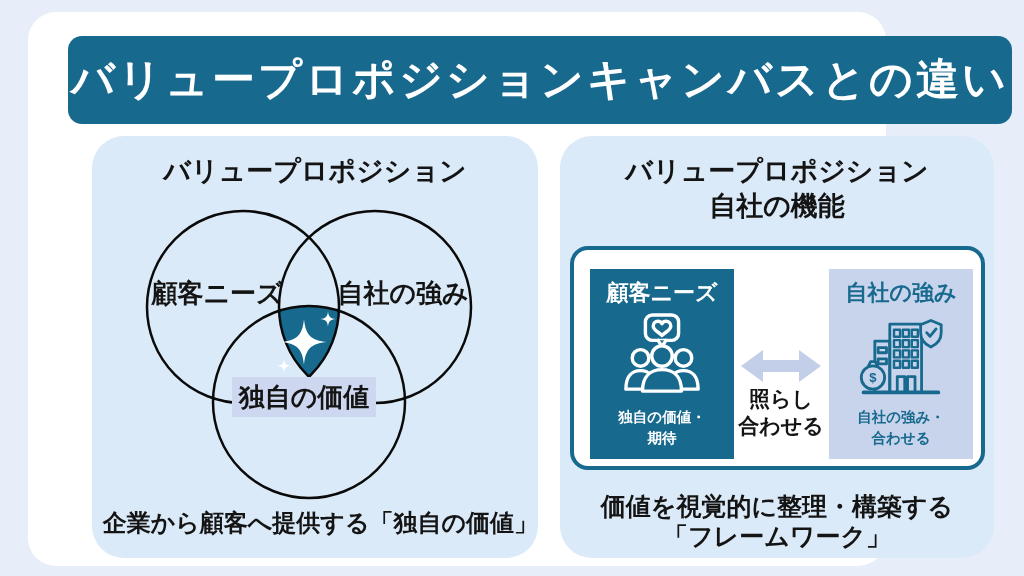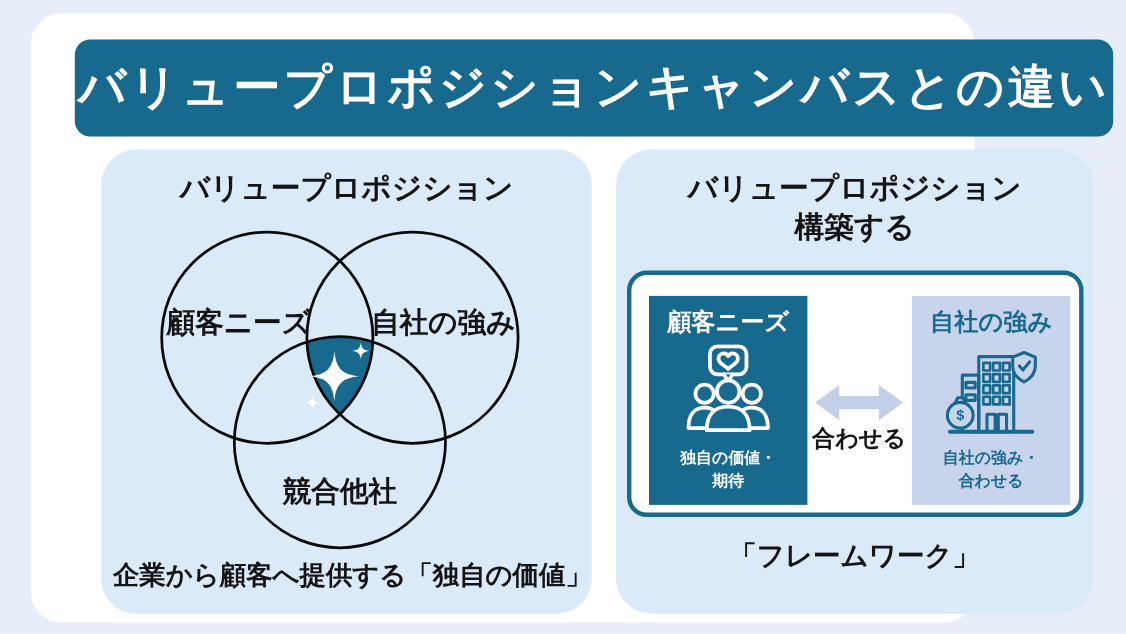--- a/index.html
+++ b/index.html
@@ -104,29 +104,29 @@
 
       <g fill="#ffffff">
         <path transform="translate(212,140)" d="M0 -23 C1.5 -7 7 -1.5 23 0 C7 1.5 1.5 7 0 23 C-1.5 7 -7 1.5 -23 0 C-7 -1.5 -1.5 -7 0 -23 Z"></path>
         <path transform="translate(236,117) scale(0.34)" d="M0 -23 C1.5 -7 7 -1.5 23 0 C7 1.5 1.5 7 0 23 C-1.5 7 -7 1.5 -23 0 C-7 -1.5 -1.5 -7 0 -23 Z"></path>
         <path transform="translate(192,164) scale(0.3)" d="M0 -23 C1.5 -7 7 -1.5 23 0 C7 1.5 1.5 7 0 23 C-1.5 7 -7 1.5 -23 0 C-7 -1.5 -1.5 -7 0 -23 Z"></path>
       </g>
     </svg>
 
     <div class="abs venn-label" style="left:50px;top:140px;width:150px;">顧客ニーズ</div>
     <div class="abs venn-label" style="left:236px;top:140px;width:150px;">自社の強み</div>
-    <div class="abs venn-label" style="left:147px;top:293px;width:140px;">競合他社</div>
+    <div class="abs chip">独自の価値</div>
 
     <div class="abs caption caption-left">企業から顧客へ提供する「独自の価値」</div>
   </div>
 
   <div class="abs panel panel-right">
     <div class="abs panel-title">
       <div>バリュープロポジション</div>
-      <div>構築する</div>
+      <div>自社の機能</div>
     </div>
 
     <div class="abs canvas-frame">
 
       <div class="abs card customer-card">
         <div class="card-title">顧客ニーズ</div>
         <svg class="card-icon" width="88" height="82" viewBox="0 0 90 84" fill="none" stroke="#ffffff" stroke-width="3.5" stroke-linejoin="round" stroke-linecap="round">
           <rect x="28" y="2" width="34" height="26" rx="7"></rect>
           <path d="M41 28 l4 6.5 l4 -6.5" fill="var(--accent)"></path>
           <path d="M45 23 C41.8 19.4 36 18 36 13.4 C36 10.2 38.4 8.5 40.8 8.5 C42.6 8.5 44.2 9.4 45 11 C45.8 9.4 47.4 8.5 49.2 8.5 C51.6 8.5 54 10.2 54 13.4 C54 18 48.2 19.4 45 23 Z"></path>
@@ -140,20 +140,21 @@
         <div class="card-sub">
           <div>独自の価値・</div>
           <div>期待</div>
         </div>
       </div>
 
       <svg class="abs compare-arrow" width="80" height="32" viewBox="0 0 80 32">
         <path d="M0 16 L22 0 V10 H58 V0 L80 16 L58 32 V22 H22 V32 Z" fill="var(--arrow)"></path>
       </svg>
       <div class="abs compare-label">
+        <div>照らし</div>
         <div>合わせる</div>
       </div>
 
       <div class="abs card company-card">
         <div class="card-title">自社の強み</div>
         <svg class="card-icon" width="92" height="86" viewBox="0 0 96 92" fill="none" stroke="var(--accent)" stroke-width="3" stroke-linejoin="round" stroke-linecap="round">
           <rect x="20" y="30" width="16" height="55"></rect>
           <rect x="23.5" y="37" width="9" height="5.5"></rect>
           <rect x="23.5" y="49" width="9" height="5.5"></rect>
           <rect x="36" y="12" width="34" height="73"></rect>
@@ -182,16 +183,17 @@
           </g>
         </svg>
         <div class="card-sub">
           <div>自社の強み・</div>
           <div>合わせる</div>
         </div>
       </div>
     </div>
 
     <div class="abs caption caption-right">
+      <div>価値を視覚的に整理・構築する</div>
       <div>「フレームワーク」</div>
     </div>
   </div>
 </div>
 
 </body></html>

